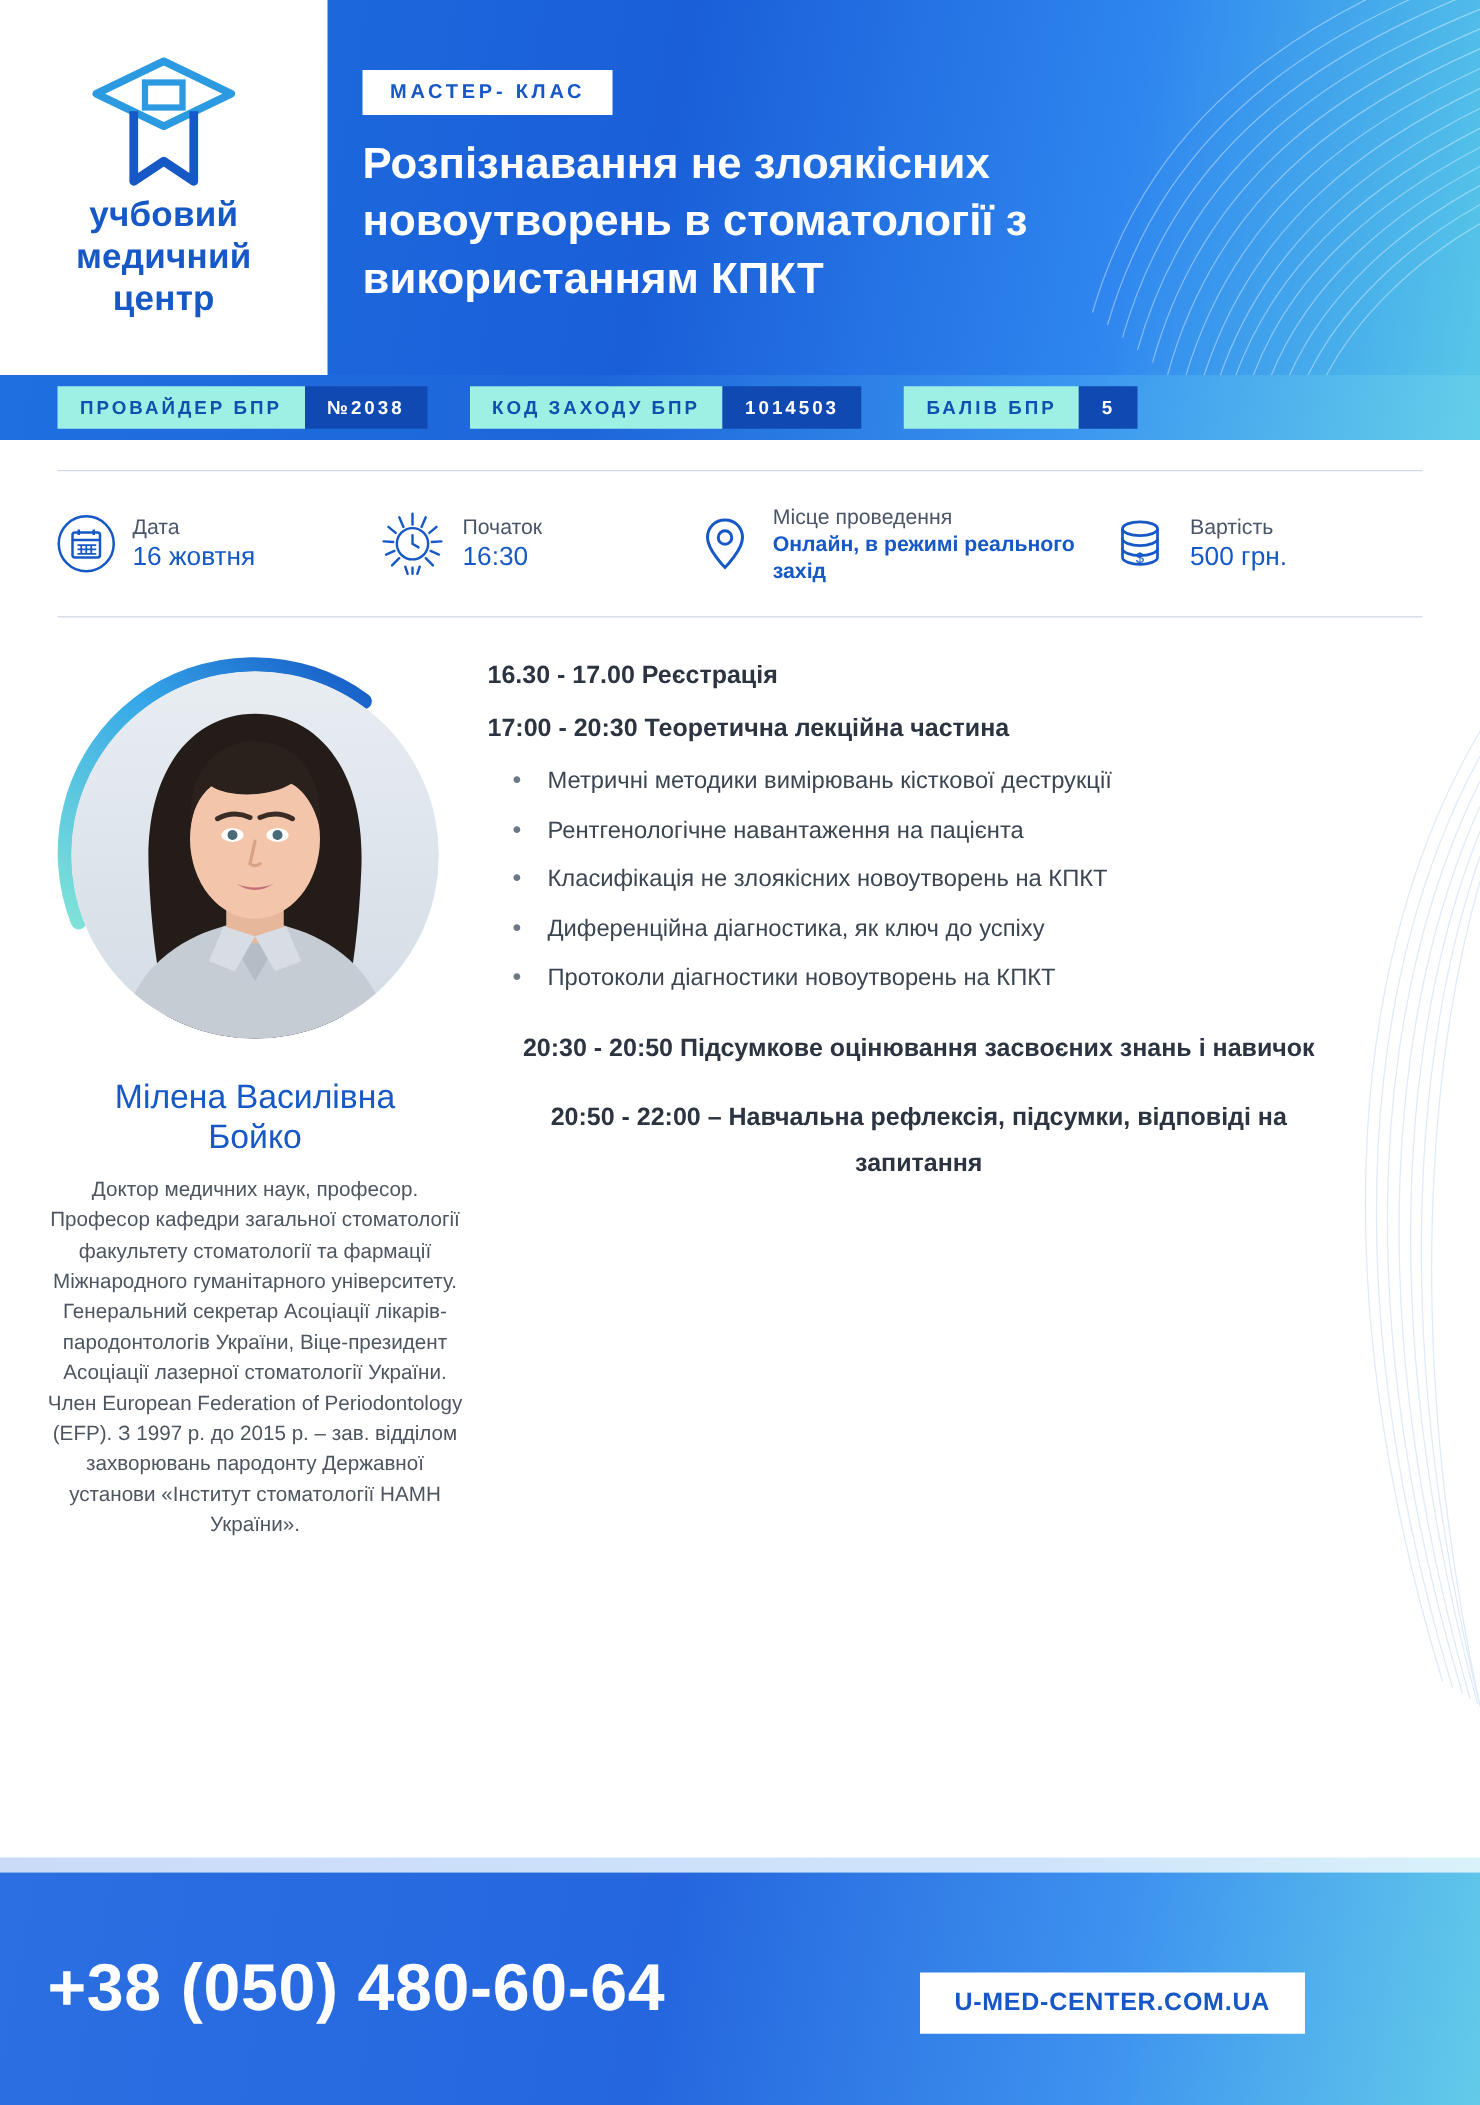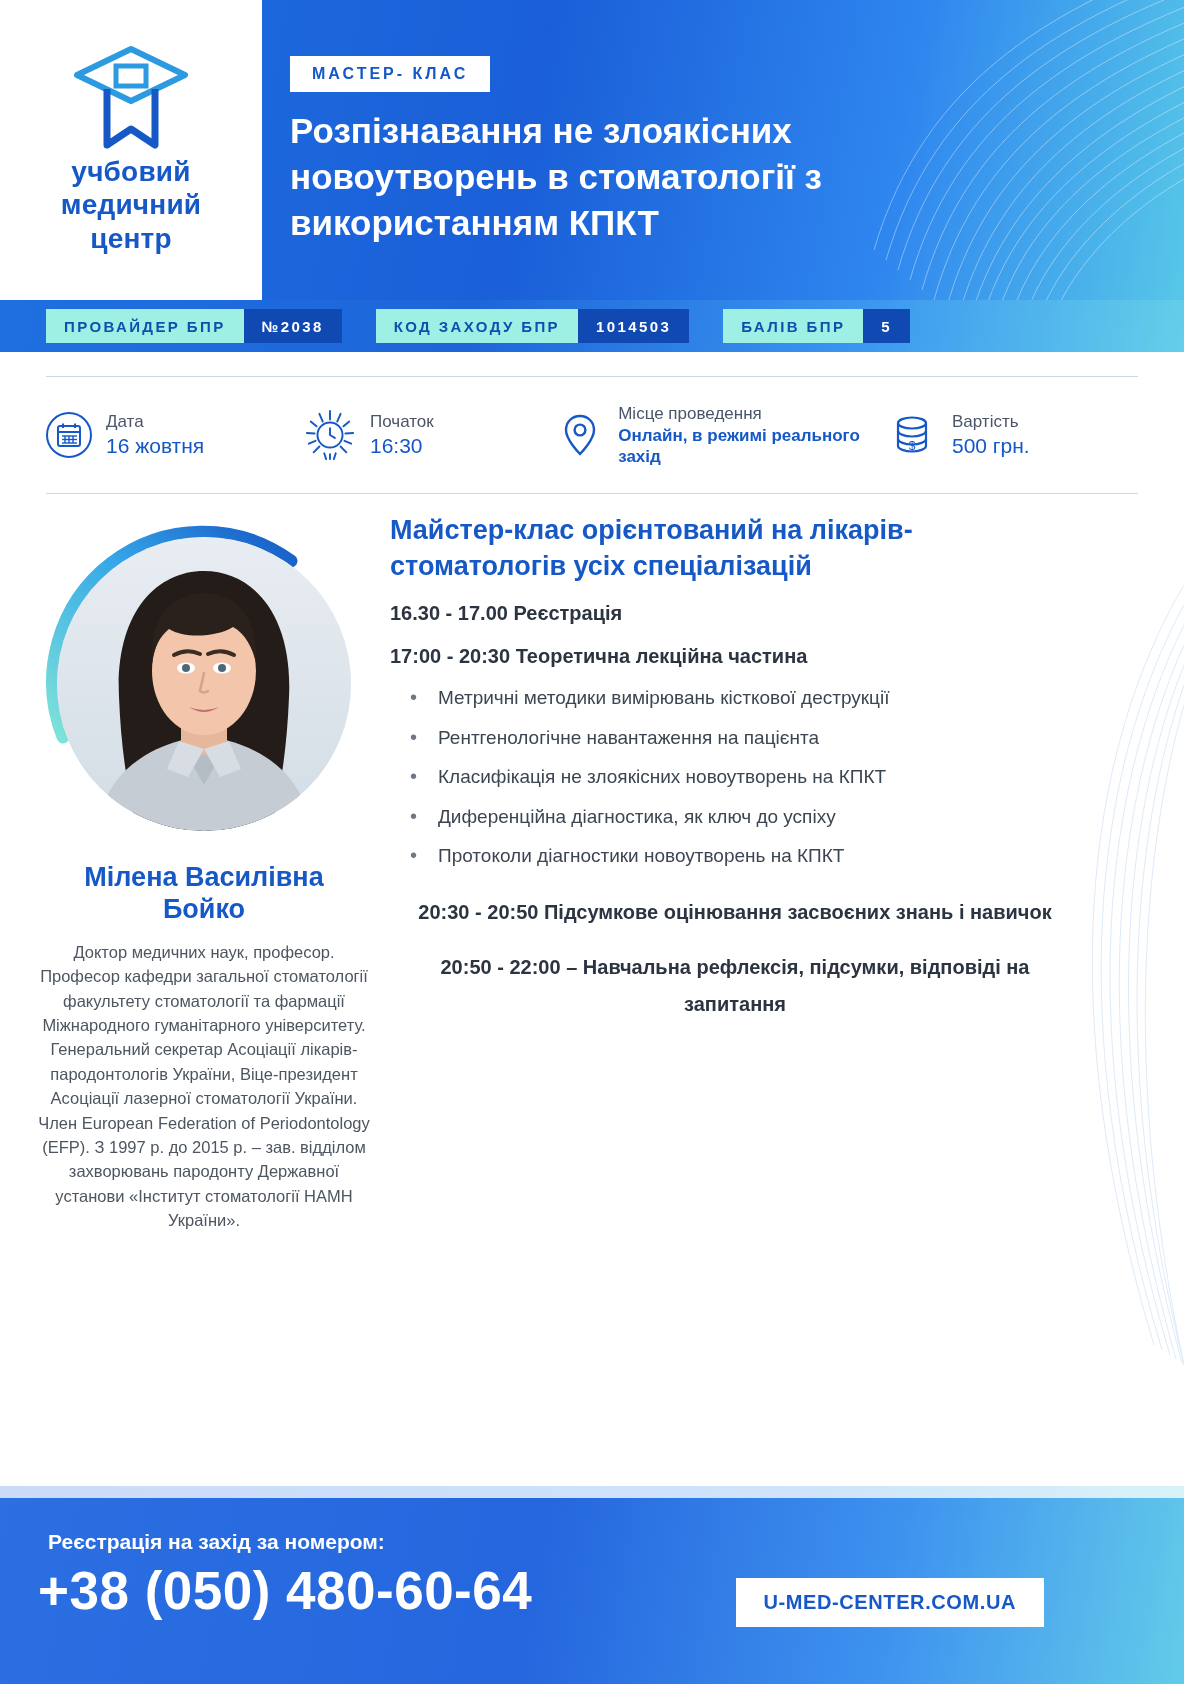--- a/index.html
+++ b/index.html
@@ -145,21 +145,21 @@
     width: 294px; height: 294px;
     border-radius: 50%;
     overflow: hidden;
     background: #dfe6ee;
   }
   .speaker-name {
     margin-top: 18px;
     text-align: center;
     color: #1558c6;
     font-size: 27px;
-    font-weight: bold;
+    font-weight: normal;
     line-height: 1.2;
   }
   .speaker-bio {
     margin-top: 14px;
     text-align: center;
     color: #4d5660;
     font-size: 16.5px;
     line-height: 1.48;
   }
 
@@ -450,35 +450,33 @@
       </div>
 
       <div class="speaker-name">
         <div>Мілена Василівна</div>
         <div>Бойко</div>
       </div>
       <div class="speaker-bio">Доктор медичних наук, професор. Професор кафедри загальної стоматології факультету стоматології та фармації Міжнародного гуманітарного університету. Генеральний секретар Асоціації лікарів-пародонтологів України, Віце-президент Асоціації лазерної стоматології України. Член European Federation of Periodontology (EFP). З 1997 р. до 2015 р. – зав. відділом захворювань пародонту Державної установи «Інститут стоматології НАМН України».</div>
     </div>
 
     <div class="program">
-      <div class="program-title">Майстер-клас орієнтований на лікарів-стоматологів усіх спеціалізацій</div>
       <div class="prog-line">16.30 - 17.00 Реєстрація</div>
       <div class="prog-line">17:00 - 20:30 Теоретична лекційна частина</div>
       <ul class="prog-list">
         <li>Метричні методики вимірювань кісткової деструкції</li>
         <li>Рентгенологічне навантаження на пацієнта</li>
         <li>Класифікація не злоякісних новоутворень на КПКТ</li>
         <li>Диференційна діагностика, як ключ до успіху</li>
         <li>Протоколи діагностики новоутворень на КПКТ</li>
       </ul>
       <div class="prog-line spaced">20:30 - 20:50 Підсумкове оцінювання засвоєних знань і навичок</div>
       <div class="prog-line spaced">20:50 - 22:00 – Навчальна рефлексія, підсумки, відповіді на запитання</div>
     </div>
   </div>
 
   <div class="footer">
     <div class="footer-strip"></div>
-    <div class="footer-reg">Реєстрація на захід за номером:</div>
     <div class="footer-phone">+38 (050) 480-60-64</div>
     <div class="footer-site">U-MED-CENTER.COM.UA</div>
   </div>
 
 </div>
 
 </body></html>

